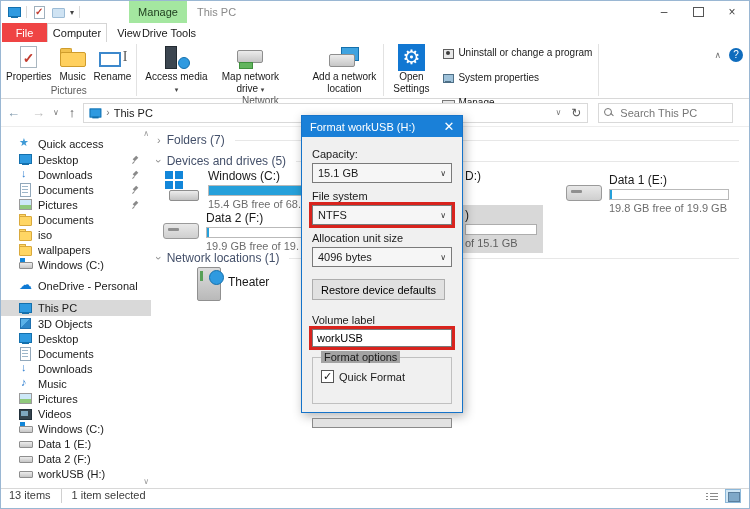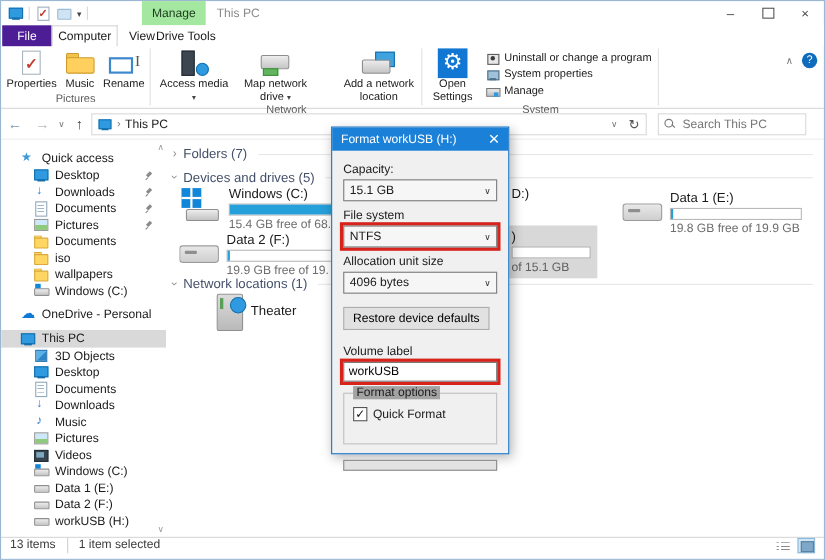--- a/index.html
+++ b/index.html
@@ -17,21 +17,21 @@
   .qi-fold::before{content:"";position:absolute;left:1px;top:3px;width:11px;height:8px;background:#cfe3f3;border:1px solid #9dbcd6;border-radius:1px;}
   .qat-arrow{font-size:8px;color:#444;}
   .manage-tab{position:absolute;left:128px;top:0;width:58px;height:22px;background:#a4e7a0;display:flex;align-items:center;justify-content:center;color:#1c3a1c;}
   .win-title{position:absolute;left:196px;top:0;height:22px;display:flex;align-items:center;color:#8a8a8a;}
   .wctrls{position:absolute;right:0;top:0;height:22px;display:flex;}
   .wc{width:34px;height:22px;display:flex;align-items:center;justify-content:center;color:#444;font-size:12px;}
   .wc-max::before{content:"";width:9px;height:8px;border:1px solid #555;display:block;}
   
   .tabrow{position:absolute;left:0;top:22px;width:100%;height:19px;background:#fff;}
   .tab{position:absolute;top:0;height:19px;display:flex;align-items:center;justify-content:center;}
-  .tab-file{left:1px;width:45px;background:#4c1d95;color:#fff;}
+  .tab-file{left:1px;width:45px;background:#ef4444;color:#fff;}
   .tab-computer{left:46px;width:60px;background:#fff;border:1px solid #d5d5d5;border-bottom:none;box-sizing:border-box;}
   .tab-view{left:108px;width:40px;}
   .tab-drive{left:140px;width:56px;}
   .ribbon-right{position:absolute;right:6px;top:22px;height:19px;display:flex;align-items:center;gap:8px;}
   .chev-up{color:#777;font-size:9px;}
   .help-ic{width:14px;height:14px;border-radius:50%;background:#0f6cbd;color:#fff;font-size:10px;display:flex;align-items:center;justify-content:center;}
   
   .ribbon{position:absolute;left:0;top:41px;width:100%;height:57px;border-bottom:1px solid #d8d8d8;box-sizing:border-box;display:flex;}
   .rgroup{display:flex;flex-direction:column;padding:1px 2px 0;}
   .rbtns{display:flex;flex:1;align-items:flex-start;}
@@ -48,21 +48,21 @@
   [data-ric="rename"]::after{content:"I";position:absolute;right:0px;top:5px;color:#555;font-size:14px;font-family:"Liberation Serif",serif;}
   [data-ric="access-media"]::before{content:"";position:absolute;left:4px;top:2px;width:10px;height:21px;background:#3c4650;border:1px solid #232b32;}
   [data-ric="access-media"]::after{content:"";position:absolute;right:1px;bottom:2px;width:10px;height:10px;border-radius:50%;background:#2f9ae0;border:1px solid #1470ad;}
   [data-ric="map-drive"]::before{content:"";position:absolute;left:2px;top:6px;width:24px;height:11px;background:linear-gradient(#ececec,#c6c6c6);border:1px solid #8e8e8e;border-radius:2px;}
   [data-ric="map-drive"]::after{content:"";position:absolute;left:4px;bottom:2px;width:12px;height:5px;background:#62b55e;border:1px solid #3f8f3d;}
   [data-ric="add-location"]::before{content:"";position:absolute;right:0;top:3px;width:16px;height:12px;background:#3fa3e0;border:1px solid #1470ad;}
   [data-ric="add-location"]::after{content:"";position:absolute;left:0;bottom:4px;width:24px;height:11px;background:linear-gradient(#ececec,#c6c6c6);border:1px solid #8e8e8e;border-radius:2px;}
   [data-ric="gear"]{width:27px;height:27px;background:#1177d2;}
   [data-ric="gear"]::before{content:"⚙";color:#fff;font-size:20px;line-height:27px;}
   .sys-flex{display:flex;align-items:flex-start;}
-  .sys-col{display:flex;flex-direction:column;gap:2px;margin:3px 4px 0 6px;}
+  .sys-col{display:flex;flex-direction:column;gap:12px;margin:3px 4px 0 6px;}
   .srow2{display:flex;align-items:center;gap:4px;height:13px;font-size:10px;white-space:nowrap;}
   .sic{width:12px;height:12px;position:relative;flex:0 0 12px;}
   [data-sic="uninstall"]::before{content:"";position:absolute;left:1px;top:2px;width:9px;height:8px;background:#e8e8e8;border:1px solid #5e5e5e;}
   [data-sic="uninstall"]::after{content:"";position:absolute;left:4px;top:4px;width:4px;height:4px;border-radius:50%;background:#3b3b3b;}
   [data-sic="sysprops"]::before{content:"";position:absolute;left:1px;top:2px;width:9px;height:7px;background:#9fc2da;border:1px solid #4e6f86;}
   [data-sic="sysprops"]::after{content:"";position:absolute;left:3px;top:9px;width:6px;height:2px;background:#4e6f86;}
   [data-sic="manage-sm"]::before{content:"";position:absolute;left:0;top:3px;width:11px;height:6px;background:linear-gradient(#ececec,#bdbdbd);border:1px solid #777;}
   [data-sic="manage-sm"]::after{content:"";position:absolute;left:7px;top:7px;width:4px;height:4px;background:#2f9ae0;}
   
   .addr{position:absolute;left:0;top:98px;width:100%;height:28px;display:flex;align-items:center;border-bottom:1px solid #ededed;box-sizing:border-box;}
@@ -78,21 +78,21 @@
   .refresh-ic{color:#555;font-size:12px;}
   .searchbox{margin-left:10px;width:135px;height:20px;border:1px solid #d9d9d9;display:flex;align-items:center;box-sizing:border-box;gap:5px;padding:0 5px;}
   .mag{width:9px;height:9px;position:relative;flex:0 0 9px;}
   .mag::before{content:"";position:absolute;left:0;top:0;width:6px;height:6px;border:1px solid #777;border-radius:50%;}
   .mag::after{content:"";position:absolute;left:6px;top:6px;width:4px;height:1px;background:#777;transform:rotate(45deg);}
   .searchbox input{border:none;outline:none;flex:1;font-size:11px;font-family:"Liberation Sans",sans-serif;color:#333;min-width:0;}
   .searchbox input::placeholder{color:#767676;}
   
   .sidebar{position:absolute;left:0;top:126px;width:150px;height:361px;padding-top:9px;box-sizing:border-box;overflow:hidden;}
   .srow{display:flex;align-items:center;gap:6px;height:16px;padding-left:18px;}
-  .srow.child{padding-left:30px;height:15px;}
+  .srow.child{padding-left:18px;height:15px;}
   .srow.sel{background:#d9d9d9;}
   .slabel{white-space:nowrap;}
   .gap6{height:6px;}
   .pin{margin-left:auto;margin-right:12px;width:8px;height:8px;position:relative;visibility:hidden;flex:0 0 8px;}
   .pin[data-pin]{visibility:visible;}
   .pin[data-pin]::before{content:"";position:absolute;left:3px;top:0;width:3px;height:5px;background:#8a8a8a;transform:rotate(45deg);}
   .pin[data-pin]::after{content:"";position:absolute;left:2px;top:5px;width:1px;height:3px;background:#8a8a8a;transform:rotate(45deg);}
   .sb-scroll-up{position:absolute;right:2px;top:2px;color:#9a9a9a;font-size:8px;}
   .sb-scroll-dn{position:absolute;right:2px;bottom:2px;color:#9a9a9a;font-size:8px;}
   .ic{width:13px;height:13px;display:inline-block;position:relative;flex:0 0 13px;}

